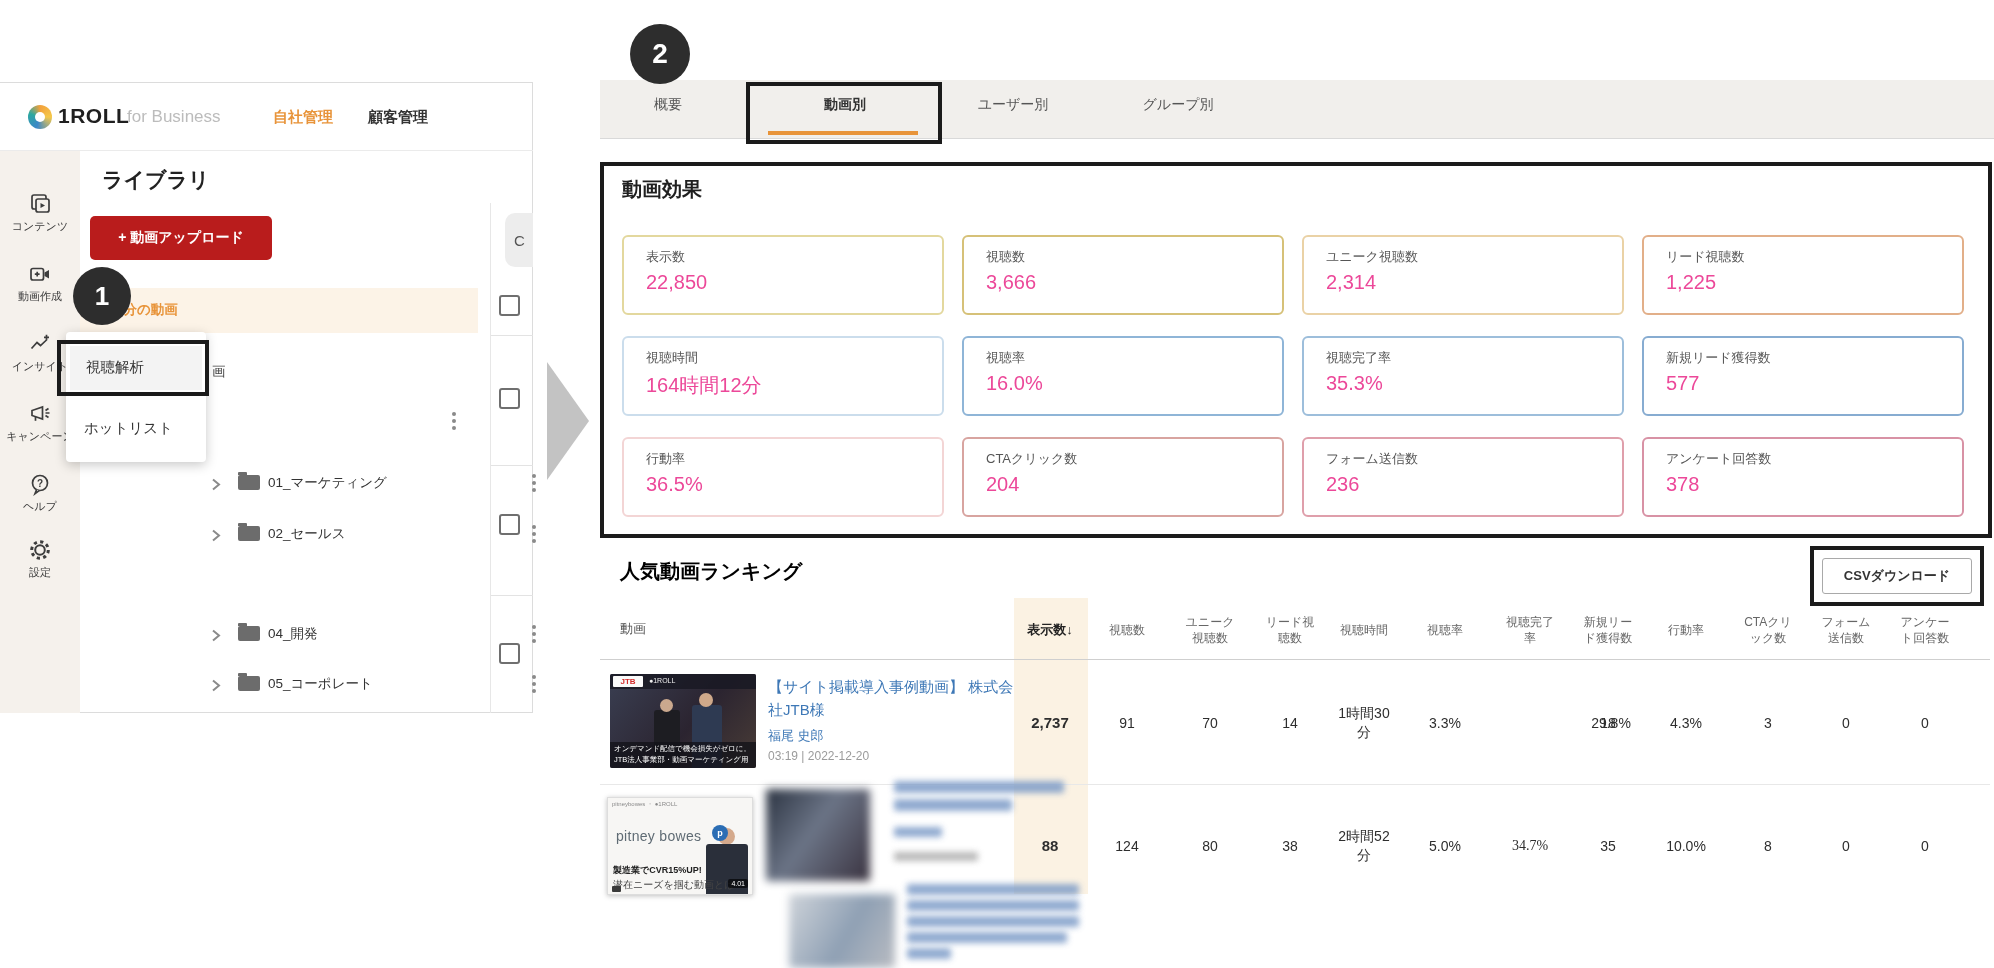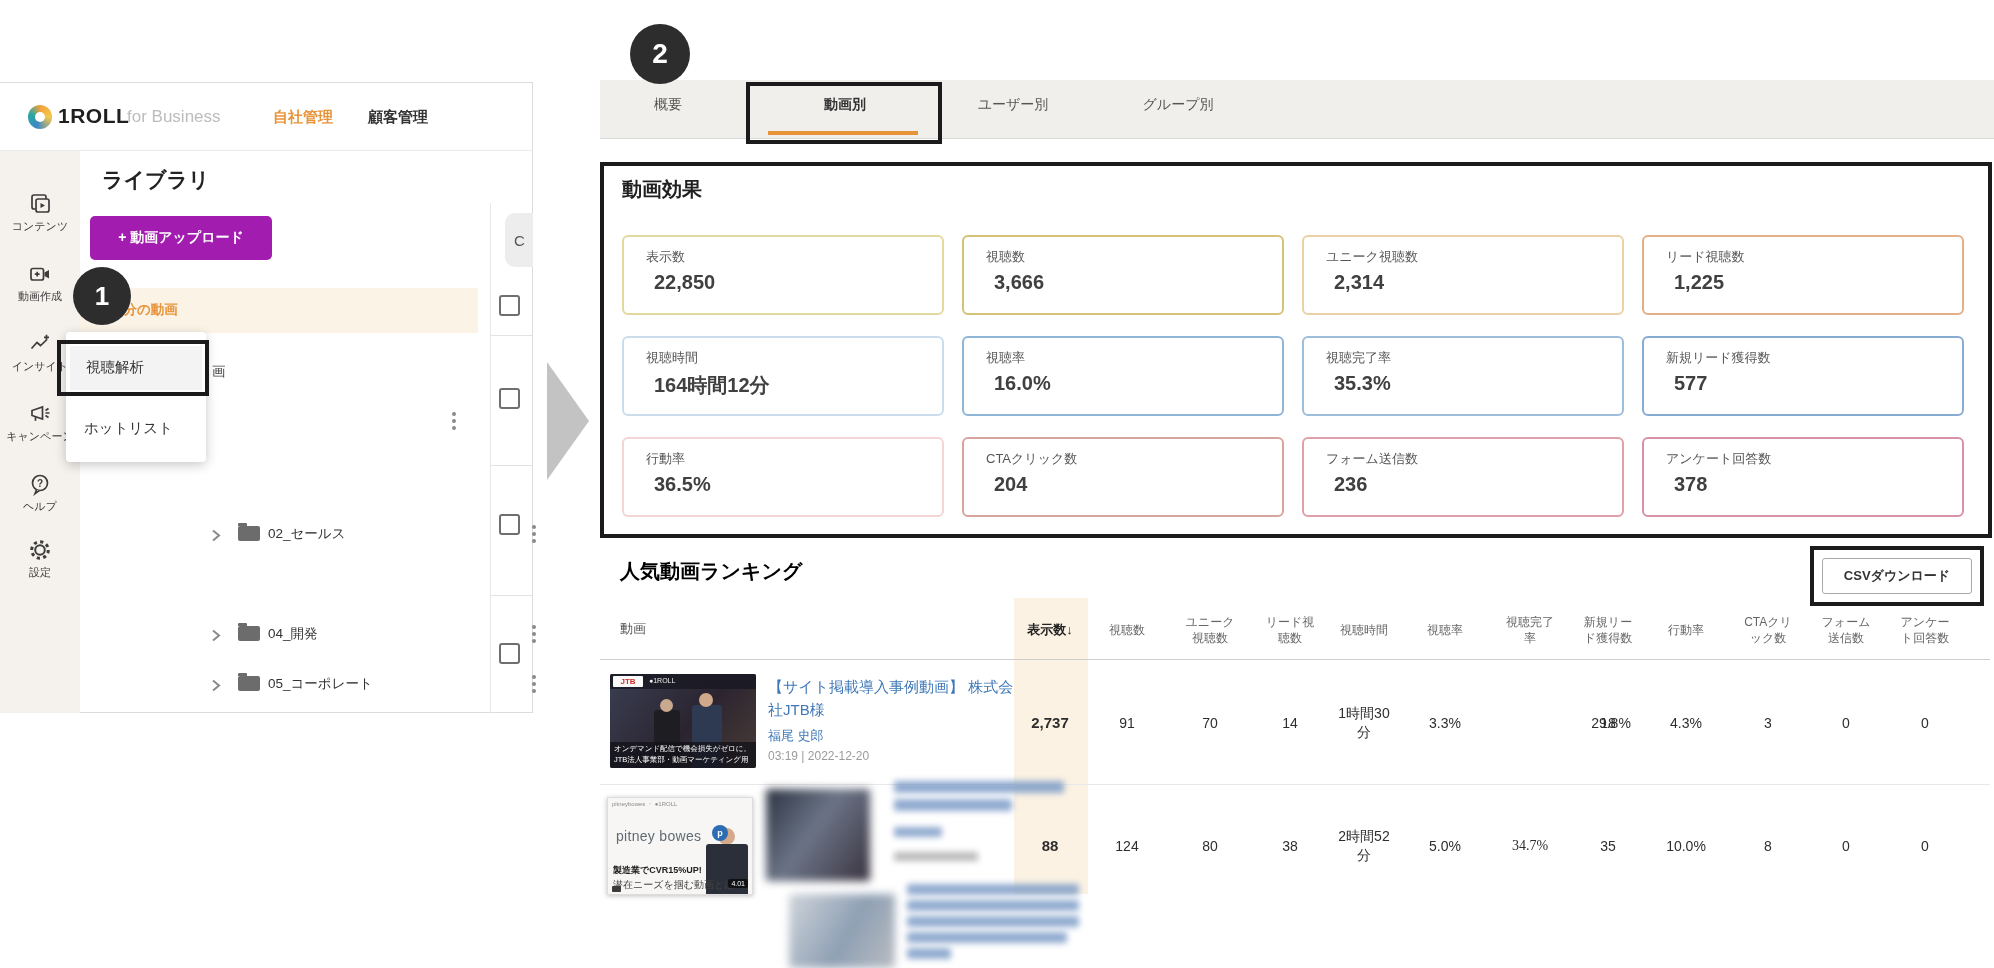--- a/index.html
+++ b/index.html
@@ -20,21 +20,21 @@
   .nav-customer{left:368px;top:108px;font-size:15px;font-weight:600;color:#333;}
 
   
   .rail{left:0;top:151px;width:80px;height:562px;background:#f5f1ec;}
   .rail-item{position:absolute;left:0;width:80px;text-align:center;}
   .rail-item .lbl{display:block;font-size:11px;color:#3a3a3a;margin-top:3px;}
   .rail-item svg{display:block;margin:0 auto;}
 
   
   .lib-title{left:102px;top:166px;font-size:21px;font-weight:700;color:#222;}
-  .upload-btn{left:90px;top:216px;width:182px;height:44px;background:#a21caf;border-radius:5px;
+  .upload-btn{left:90px;top:216px;width:182px;height:44px;background:#b91c1c;border-radius:5px;
               display:flex;align-items:center;justify-content:center;color:#fff;font-size:14px;font-weight:700;}
   .c-chip{left:505px;top:213px;width:28px;height:54px;background:#ededed;border-radius:10px 0 0 10px;
           display:flex;align-items:center;color:#555;font-size:15px;padding-left:9px;box-sizing:border-box;}
   .myvideos-row{left:80px;top:288px;width:398px;height:45px;background:#FCF3E7;}
   .myvideos-lbl{left:110px;top:301px;font-size:13.5px;font-weight:700;color:#E8943A;}
   .partial-row-text{left:212px;top:363px;font-size:13.5px;color:#444;}
 
   .vline{left:490px;top:203px;width:1px;height:510px;background:#e7e7e7;}
   .hseg{position:absolute;left:491px;width:42px;height:1px;background:#e3e3e3;}
   .checkbox{position:absolute;left:499px;width:21px;height:21px;border:2px solid #6f6f6f;border-radius:3px;background:#fff;box-sizing:border-box;}
@@ -64,21 +64,21 @@
   .tabstrip{left:600px;top:80px;width:1394px;height:58px;background:#f1efec;}
   .tabstrip-border{left:600px;top:138px;width:1394px;height:1px;background:#d9d9d9;}
   .tab{position:absolute;top:96px;font-size:14px;color:#555;text-align:center;}
   .tab.active{color:#333;font-weight:600;}
   .tab-underline{left:768px;top:131px;width:150px;height:4px;background:#E8943A;}
 
   
   .metrics-title{left:622px;top:176px;font-size:20px;font-weight:700;color:#1f1f1f;}
   .card{position:absolute;width:322px;height:80px;border:2px solid;border-radius:6px;background:#fff;box-sizing:border-box;}
   .card .lbl{margin:11px 0 0 22px;font-size:13px;color:#555;}
-  .card .val{margin:5px 0 0 30px;font-size:20px;font-weight:700;color:#404040;}
+  .card .val{margin:5px 0 0 22px;font-size:20px;font-weight:400;color:#ec4899;}
 
   
   .rank-title{left:620px;top:558px;font-size:20px;font-weight:700;color:#000000;}
   .csv-btn{left:1822px;top:558px;width:150px;height:36px;background:#fff;border:1px solid #a9a9a9;border-radius:3px;
            display:flex;align-items:center;justify-content:center;font-size:13px;font-weight:700;color:#333;box-sizing:border-box;}
   .band{left:1014px;top:598px;width:74px;height:296px;background:#FBF2E3;}
   .hcell{position:absolute;top:602px;height:56px;display:flex;align-items:center;justify-content:center;
          text-align:center;font-size:12px;color:#666;line-height:1.35;}
   .hcell.sort{font-size:13px;color:#222;font-weight:700;}
   .col-video{left:620px;top:620px;font-size:13px;color:#555;}
@@ -214,20 +214,30 @@
   <div class="checkbox" style="top:295px;"></div>
   <div class="checkbox" style="top:388px;"></div>
   <div class="checkbox" style="top:514px;"></div>
   <div class="checkbox" style="top:643px;"></div>
   <div class="hseg" style="top:335px;"></div>
   <div class="hseg" style="top:465px;"></div>
   <div class="hseg" style="top:595px;"></div>
 
   <div class="dots" style="top:412px;"></div>
 
+  <div class="tree-row" style="top:463px;">
+    <span class="chev">
+      <svg width="10" height="13" viewBox="0 0 10 13" fill="none" stroke="#8a8a8a" stroke-width="2">
+          <polyline points="2,1.5 8,6.5 2,11.5"></polyline>
+        </svg>
+    </span>
+    <span class="folder-ico"></span>
+    <span class="tree-lbl">01_マーケティング</span>
+    <span class="dots" style="top:11px;"></span>
+  </div>
   <div class="tree-row" style="top:514px;">
     <span class="chev">
       <svg width="10" height="13" viewBox="0 0 10 13" fill="none" stroke="#8a8a8a" stroke-width="2">
           <polyline points="2,1.5 8,6.5 2,11.5"></polyline>
         </svg>
     </span>
     <span class="folder-ico"></span>
     <span class="tree-lbl">02_セールス</span>
     <span class="dots" style="top:11px;"></span>
   </div>

